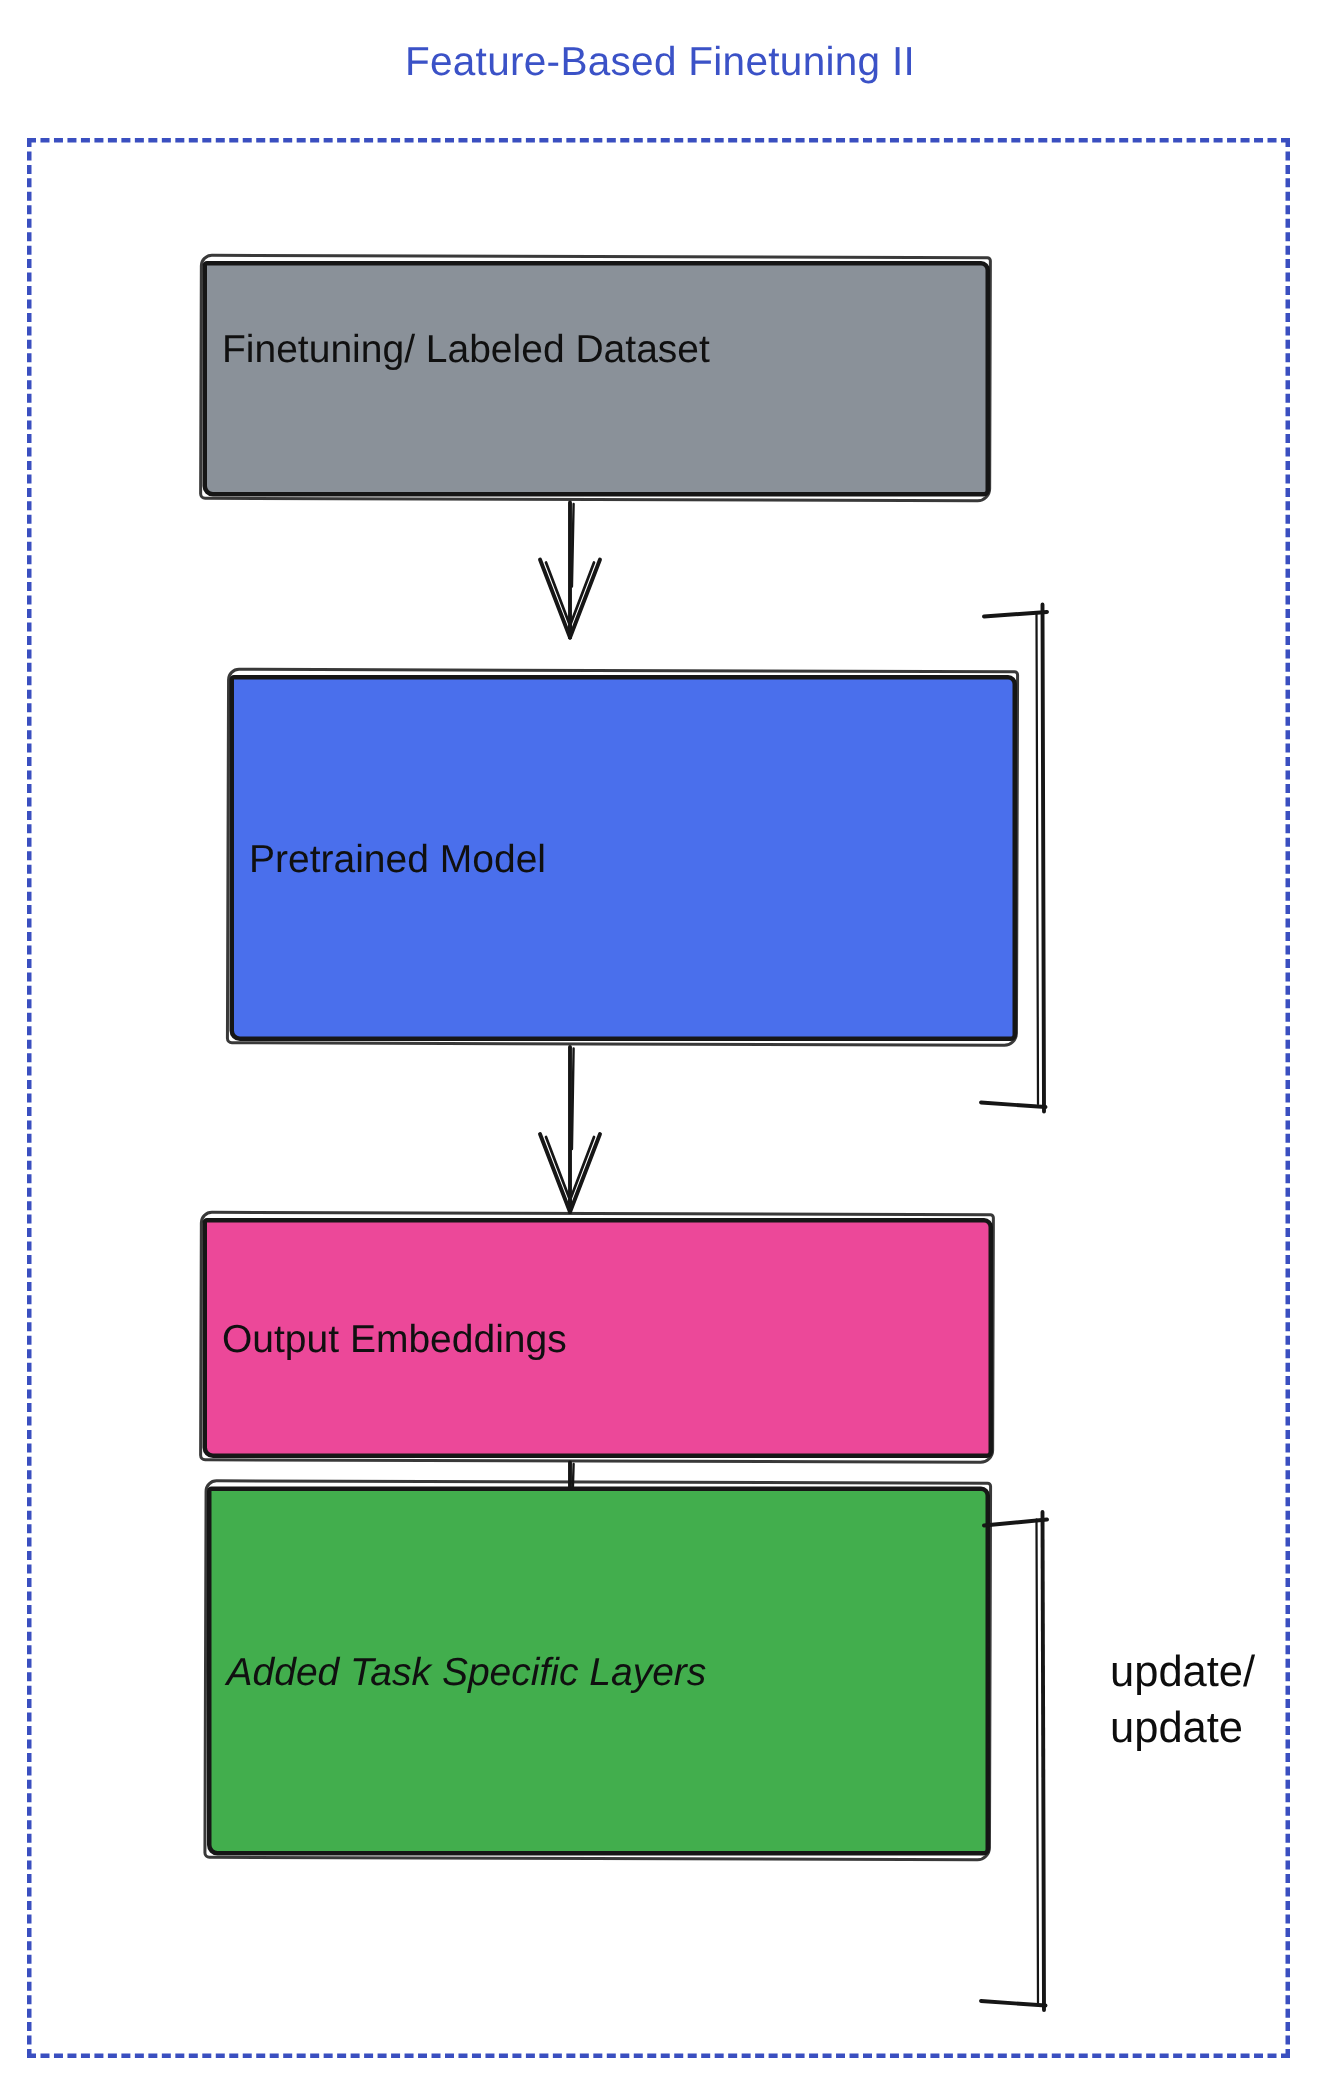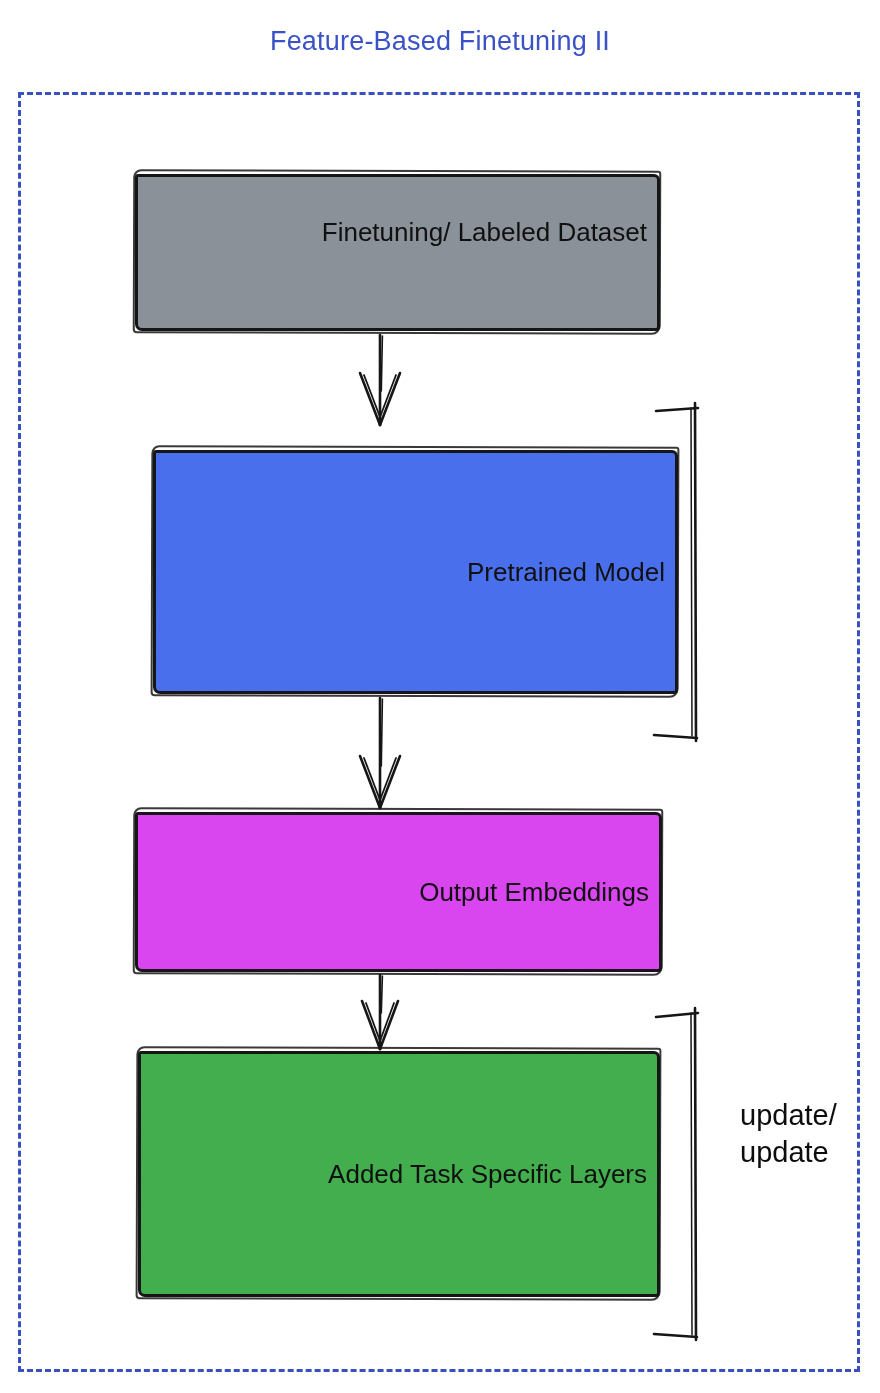--- a/index.html
+++ b/index.html
@@ -28,21 +28,21 @@
     border: 3px dashed #3a4fc0;
     box-sizing: border-box;
   }
   .node {
     position: absolute;
     box-sizing: border-box;
     border: 3px solid #161616;
     border-radius: 3px 6px 4px 7px;
     display: flex;
     align-items: center;
-    justify-content: flex-end;
+    justify-content: flex-start;
   }
   
   .node::after {
     content: "";
     position: absolute;
     inset: -7px -4px -6px -5px;
     border: 2px solid rgba(22,22,22,0.85);
     border-radius: 8px 3px 9px 4px;
     transform: rotate(0.18deg);
     pointer-events: none;
@@ -104,34 +104,34 @@
 
   <svg class="sketch" style="left:330px; top:696px;" width="100" height="116" viewBox="0 0 100 116">
     <path d="M50 2 L50 112" stroke-width="2.6"></path>
     <path d="M52.4 3 L51.3 70" stroke-width="1.6"></path>
     <path d="M30 60 L50 112" stroke-width="2.6"></path>
     <path d="M34 62 L51.5 108" stroke-width="1.8"></path>
     <path d="M70 60 L50 112" stroke-width="2.6"></path>
     <path d="M66 62 L48.5 108" stroke-width="1.8"></path>
   </svg>
 
-  <div class="node" style="left: 135px; top: 812px; width: 527px; height: 160px; background-color: #d946ef;">
+  <div class="node" style="left: 135px; top: 812px; width: 527px; height: 160px; background-color: #ec4899;">
     <div class="node-label">Output Embeddings</div>
   </div>
 
   <svg class="sketch" style="left:330px; top:973px;" width="100" height="80" viewBox="0 0 100 80">
     <path d="M50 2 L50 76" stroke-width="2.6"></path>
     <path d="M52.4 3 L51.3 40" stroke-width="1.6"></path>
     <path d="M32 28 L50 76" stroke-width="2.6"></path>
     <path d="M36 30 L51.5 72" stroke-width="1.8"></path>
     <path d="M68 28 L50 76" stroke-width="2.6"></path>
     <path d="M64 30 L48.5 72" stroke-width="1.8"></path>
   </svg>
 
-  <div class="node" style="left: 138px; top: 1051px; width: 522px; height: 246px; background-color: rgb(66, 174, 77);">
+  <div class="node" style="left: 138px; top: 991px; width: 522px; height: 246px; background-color: rgb(66, 174, 77); font-style: italic;">
     <div class="node-label">Added Task Specific Layers</div>
   </div>
 
   <svg class="sketch" style="left:650px; top:1005px;" width="55" height="336" viewBox="0 0 55 336">
     <path d="M6 12 L48 8" stroke-width="2.6"></path>
     <path d="M45 3 L46 335" stroke-width="2.6"></path>
     <path d="M41 8 L42 330" stroke-width="1.5"></path>
     <path d="M4 329 L47 332" stroke-width="2.6"></path>
   </svg>
   <div class="annotation" style="left:740px; top:1097px;">

